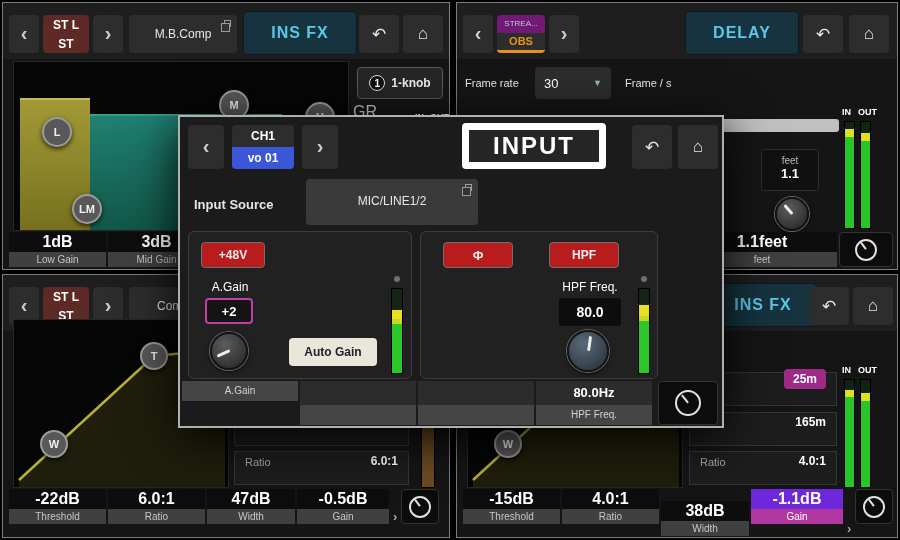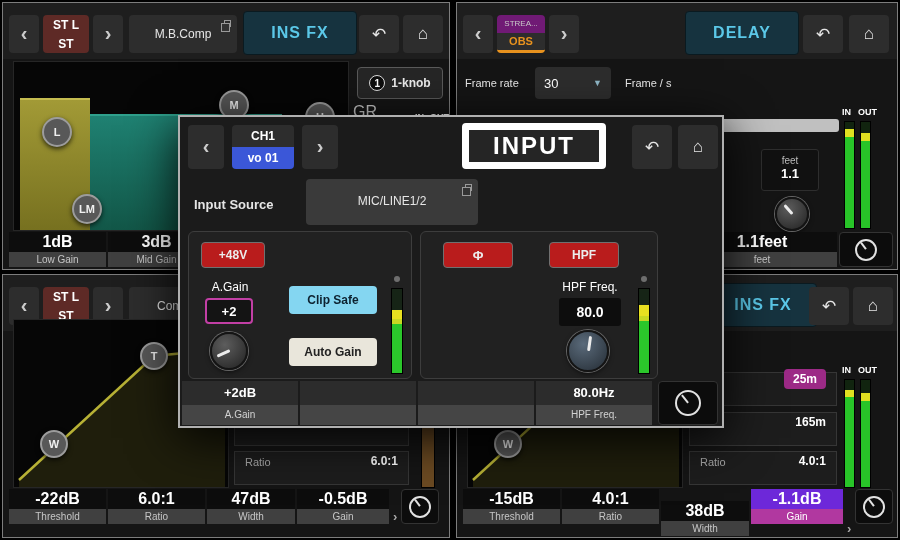--- a/index.html
+++ b/index.html
@@ -343,39 +343,37 @@
       <span style="font-size:12px;line-height:1.3;">MIC/LINE</span>
       <span style="font-size:12px;line-height:1.3;">1/2</span>
       <span class="copy"></span>
     </div>
 
     <div class="mbox" style="left:8px;top:114px;width:224px;height:148px;">
       <div class="mbtn" style="left:12px;top:10px;width:64px;height:26px;">+48V</div>
       <div class="lbl" style="left:10px;top:48px;width:62px;text-align:center;font-size:12px;color:#fff;">A.Gain</div>
       <div class="abs" style="left:16px;top:66px;width:48px;height:26px;background:#141414;border:2px solid #c23fa5;border-radius:4px;color:#fff;font-size:13px;font-weight:bold;display:flex;align-items:center;justify-content:center;">+2</div>
       <div class="knob pt-left" style="left:21px;top:100px;width:38px;height:38px;"></div>
-      <div class="abs" style="left:100px;top:54px;width:88px;height:28px;background:#84d6f1;border-radius:4px;color:#0d2230;font-size:12px;font-weight:bold;display:flex;align-items:center;justify-content:center;">Clip Safe</div>
       <div class="abs" style="left:100px;top:106px;width:88px;height:28px;background:#e9e6db;border-radius:4px;color:#222;font-size:12px;font-weight:bold;display:flex;align-items:center;justify-content:center;">Auto Gain</div>
       <div class="dot" style="left:205px;top:44px;"></div>
       <div class="meter" style="left:202px;top:56px;width:12px;height:86px;background:linear-gradient(to top,#2bc72b 0 58%,#c8d822 58% 64%,#e8e020 64% 75%,#162416 75%);"></div>
     </div>
 
     <div class="mbox" style="left:240px;top:114px;width:238px;height:148px;">
       <div class="mbtn" style="left:22px;top:10px;width:70px;height:26px;font-size:13px;">Φ</div>
       <div class="mbtn" style="left:128px;top:10px;width:70px;height:26px;">HPF</div>
       <div class="lbl" style="left:124px;top:48px;width:90px;text-align:center;font-size:12px;color:#fff;">HPF Freq.</div>
       <div class="abs" style="left:138px;top:66px;width:62px;height:28px;background:#0d0d0d;border-radius:3px;color:#fff;font-size:14px;font-weight:bold;display:flex;align-items:center;justify-content:center;">80.0</div>
       <div class="knob knob-blue pt-up" style="left:146px;top:98px;width:42px;height:42px;"></div>
       <div class="dot" style="left:220px;top:44px;"></div>
       <div class="meter" style="left:217px;top:56px;width:12px;height:86px;background:linear-gradient(to top,#2bc72b 0 62%,#c8d822 62% 68%,#e8e020 68% 81%,#162416 81%);"></div>
     </div>
 
     <div class="foot" style="left:2px;top:264px;">
       <div class="fcell" style="width:116px;">
-        <div class="fv fv-m">+2dB</div>
         <div class="fl fl-m">A.Gain</div>
       </div>
       <div class="fcell" style="width:116px;">
         <div class="fv fv-m"></div>
         <div class="fl fl-m"></div>
       </div>
       <div class="fcell" style="width:116px;">
         <div class="fv fv-m"></div>
         <div class="fl fl-m"></div>
       </div>

